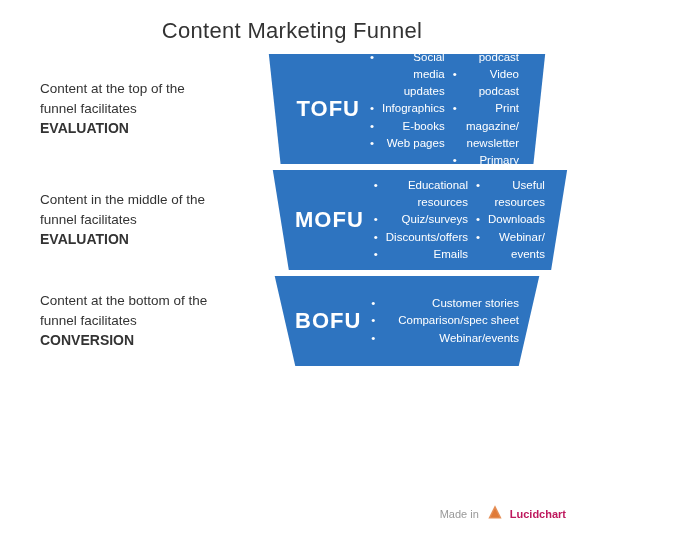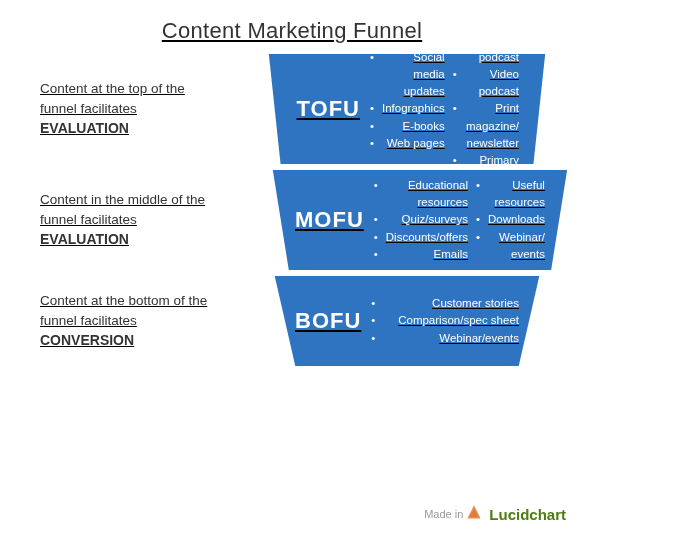--- a/index.html
+++ b/index.html
@@ -10,21 +10,20 @@
       font-family: 'Arial', sans-serif;
       overflow: hidden;
       position: relative;
     }
 
     .page-container {
       width: 584px;
       height: 535px;
       background: #fff;
       position: relative;
-      text-decoration: underline;
     }
 
     .title {
       text-align: center;
       font-size: 22px;
       font-weight: 400;
       color: #333;
       padding-top: 18px;
       padding-bottom: 10px;
       letter-spacing: 0.3px;
@@ -98,42 +97,43 @@
       left: 0;
       color: #fff;
     }
 
     .lucidchart-badge {
       position: absolute;
       bottom: 10px;
       right: 18px;
       display: flex;
       align-items: center;
+      gap: 5px;
     }
 
     .made-in-text {
       font-size: 11px;
       color: #999;
     }
 
     .lucidchart-logo {
       display: flex;
       align-items: center;
       gap: 4px;
     }
 
     .lucid-icon {
       width: 22px;
       height: 22px;
     }
 
     .lucidchart-name {
-      font-size: 15px;
+      font-size: 11px;
       font-weight: 700;
-      color: #4d7c0f;
+      color: #be185d;
     }
 
     .row-tofu { margin-bottom: 6px; }
     .row-mofu { margin-bottom: 6px; }
     .row-bofu { margin-bottom: 0; }
 
     .funnel-shape-wrapper {
       flex: 1;
       display: flex;
       flex-direction: column;

